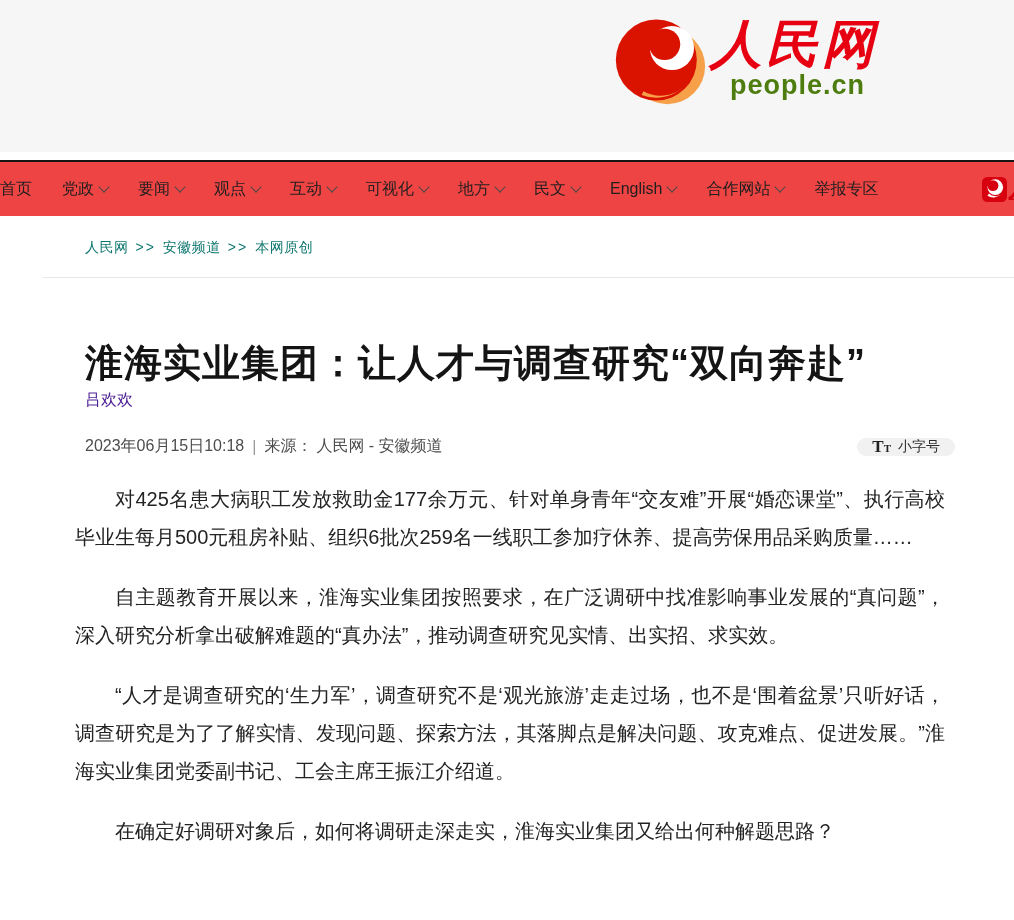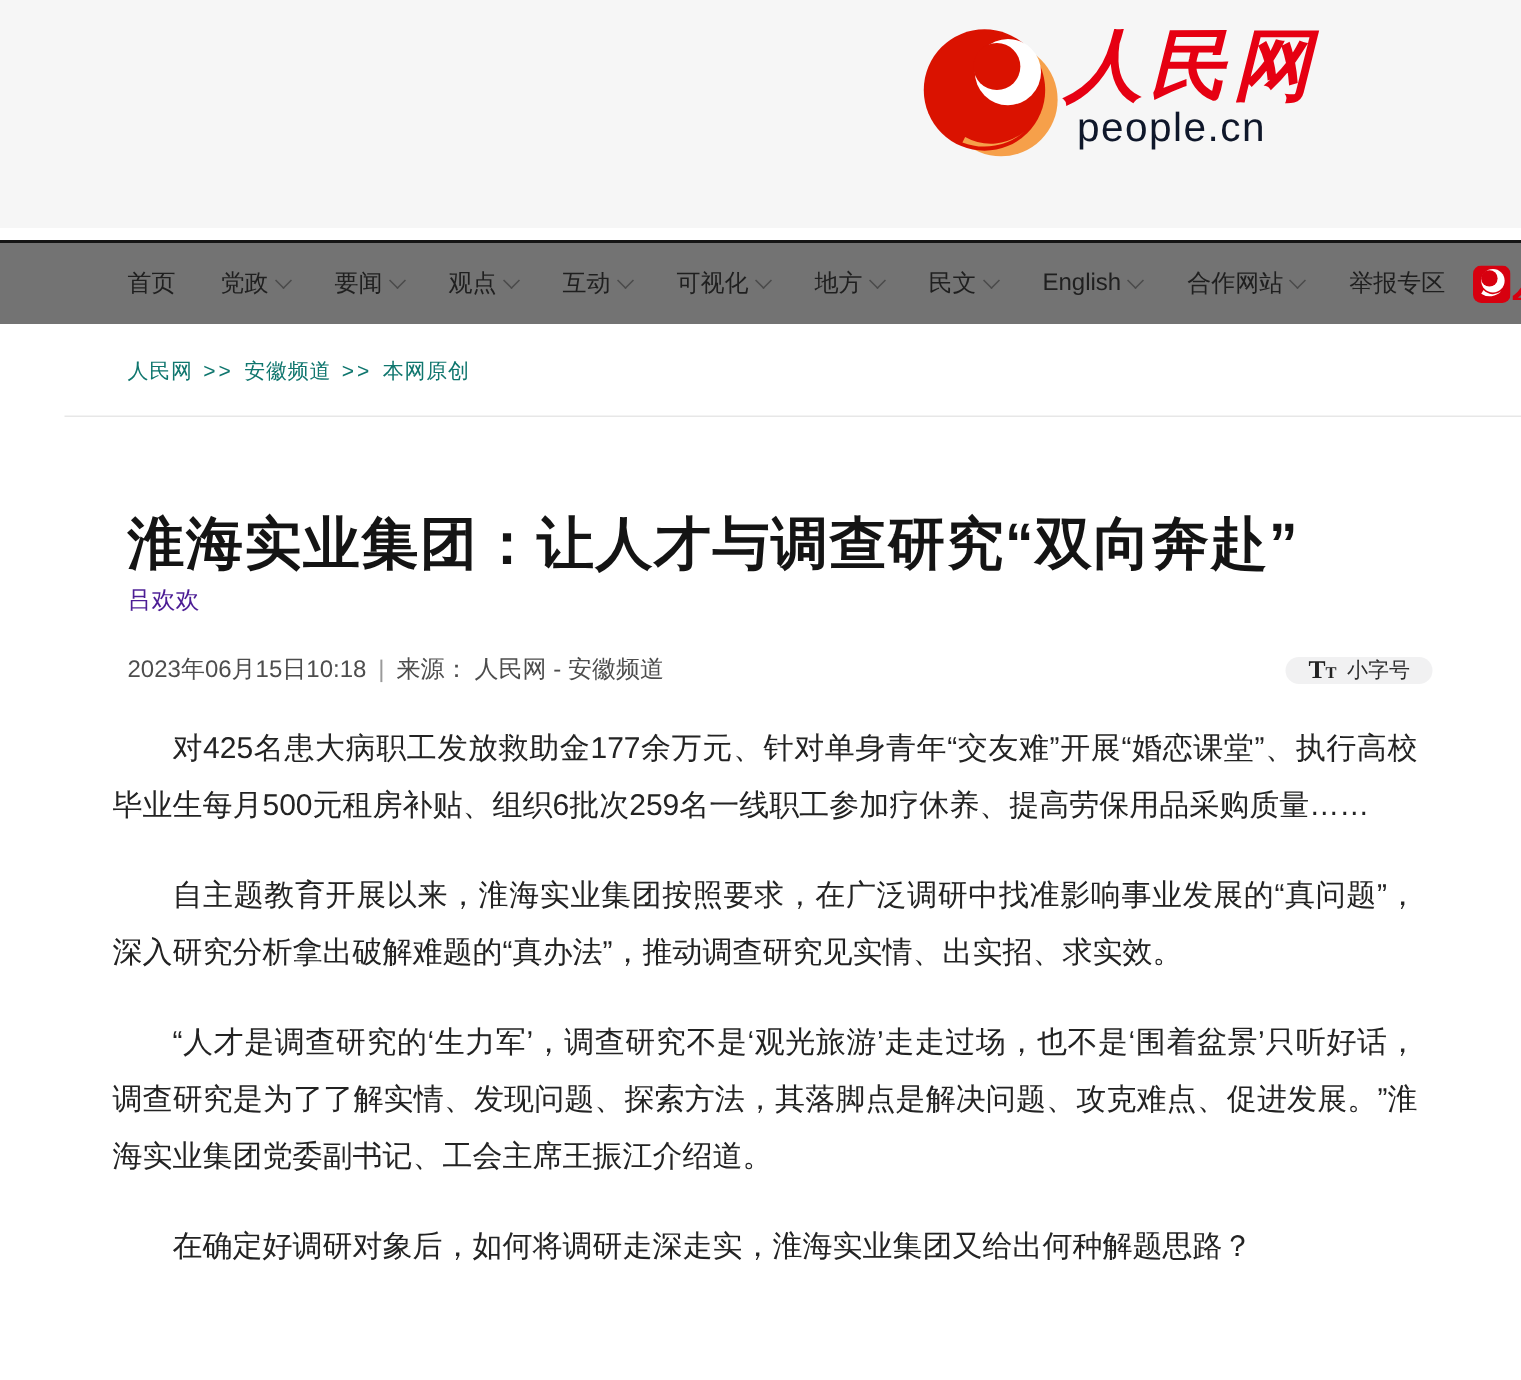--- a/index.html
+++ b/index.html
@@ -6,25 +6,25 @@
   body{
     width:1014px;height:920px;position:relative;overflow:hidden;
     background:#ffffff;font-family:"Liberation Sans","DejaVu Sans",sans-serif;
   }
   
   .site-header{position:absolute;top:0;left:0;width:1014px;height:152px;background:#f6f6f6;}
   .logo{position:absolute;left:614px;top:14px;display:flex;align-items:flex-start;}
   .logo-mark{width:92px;height:92px;flex:0 0 auto;}
   .logo-text{margin-left:4px;padding-top:2px;}
   .logo-cn{color:#e60012;font-size:52px;line-height:56px;font-weight:bold;font-style:italic;letter-spacing:4px;white-space:nowrap;}
-  .logo-en{color:#0f172a;font-size:27px;line-height:30px;font-weight:normal;letter-spacing:1px;margin-top:-2px;margin-left:8px;}
+  .logo-en{color:#4d7c0f;font-size:27px;line-height:30px;font-weight:bold;letter-spacing:1px;margin-top:-2px;margin-left:20px;}
   
-  .main-nav{position:absolute;top:160px;left:0;width:1014px;height:56px;background:#737373;
+  .main-nav{position:absolute;top:160px;left:0;width:1014px;height:56px;background:#ef4444;
     border-top:2px solid #161616;box-sizing:border-box;display:flex;align-items:center;
-    padding-left:85px;gap:30px;}
+    gap:30px;}
   .nav-item{display:flex;align-items:center;gap:6px;font-size:16px;color:#1f1f1f;cursor:pointer;white-space:nowrap;}
   .chev{width:7px;height:7px;border-right:1.4px solid #4a4a4a;border-bottom:1.4px solid #4a4a4a;
     transform:rotate(45deg);margin-top:-4px;flex:0 0 auto;}
   .nav-logo-icon{position:absolute;left:982px;top:15px;width:25px;height:25px;}
   .nav-clip-mark{position:absolute;left:1008px;top:18px;width:14px;height:20px;overflow:hidden;}
   
   .breadcrumb{position:absolute;top:239px;left:85px;font-size:14px;color:#0f766e;letter-spacing:0.5px;}
   .breadcrumb .sep{margin:0 7px;letter-spacing:2px;}
   .divider{position:absolute;top:277px;left:43px;width:971px;height:1px;background:#e7e7e7;}
   

